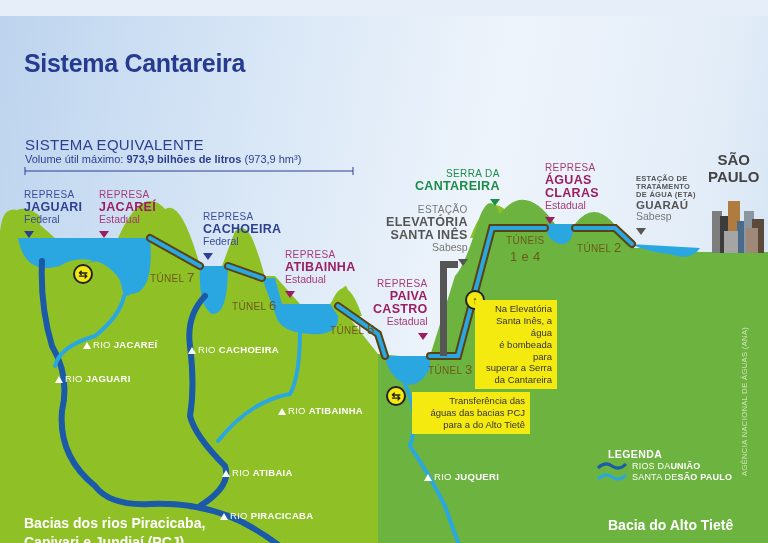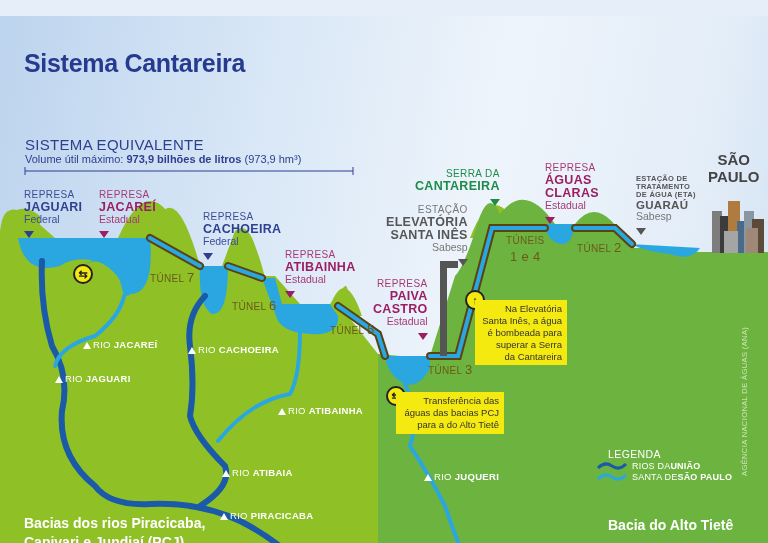--- a/index.html
+++ b/index.html
@@ -25,21 +25,21 @@
   .tri { display: inline-block; width: 0; height: 0; border-left: 5px solid transparent; border-right: 5px solid transparent; border-top: 7px solid currentColor; margin-top: 3px; }
   .tunnel { position: absolute; font-size: 10px; color: #6b5a1a; letter-spacing: 0.3px; white-space: nowrap; }
   .tunnel b { font-size: 13px; font-weight: normal; }
   .note { position: absolute; background: #f5ea10; color: #333; font-size: 9.5px; line-height: 1.25; text-align: right; padding: 3px 5px; }
   .badge { position: absolute; width: 20px; height: 20px; border-radius: 50%; background: #f5ea10; border: 2px solid #222; display: flex; align-items: center; justify-content: center; font-size: 11px; font-weight: bold; color: #222; }
   .rio { position: absolute; font-size: 9.5px; color: #fff; letter-spacing: 0.3px; white-space: nowrap; }
   .rio b { font-weight: bold; }
   .rio .tw { display: inline-block; width: 0; height: 0; border-left: 4px solid transparent; border-right: 4px solid transparent; border-bottom: 7px solid #fff; margin-right: 2px; vertical-align: -1px; }
   .basin { position: absolute; color: #fff; font-weight: bold; font-size: 14px; line-height: 1.35; }
   .legend { position: absolute; left: 596px; top: 432px; color: #fff; }
-  .legend .lh { font-size: 10.5px; font-weight: normal; letter-spacing: 0.4px; margin-left: 12px; }
+  .legend .lh { font-size: 10.5px; font-weight: bold; letter-spacing: 0.4px; margin-left: 12px; }
   .legend .row { display: flex; align-items: center; font-size: 9px; letter-spacing: 0.2px; margin-top: 1px; }
   .legend .row svg { margin-right: 4px; }
   .ana { position: absolute; left: 740px; top: 460px; transform-origin: 0 0; transform: rotate(-90deg); font-size: 7.5px; color: #cde4b5; letter-spacing: 0.4px; white-space: nowrap; }
   .sp { left: 708px; top: 136px; font-size: 15px; font-weight: bold; color: #444; text-align: center; line-height: 1.1; }
 </style>
 </head>
 <body>
 
 <div id="stage">
 
@@ -185,30 +185,30 @@
   <div class="tunnel" style="left:428px;top:346px"><span>TÚNEL</span> <b>3</b></div>
   <div class="tunnel" style="left:506px;top:218px;line-height:1.4">
       <div>TÚNEIS</div>
       <div style="padding-left:4px"><b>1 e 4</b></div>
     </div>
   <div class="tunnel" style="left:577px;top:224px"><span>TÚNEL</span> <b>2</b></div>
 
   <div class="badge" style="left:73px;top:248px">⇆</div>
 
   <div class="badge" style="left:465px;top:274px">↑</div>
-  <div class="note" style="left:475px;top:284px;width:92px">
+  <div class="note" style="left:475px;top:284px;width:82px">
     <div>Na Elevatória</div>
     <div>Santa Inês, a água</div>
     <div>é bombeada para</div>
     <div>superar a Serra</div>
     <div>da Cantareira</div>
   </div>
 
   <div class="badge" style="left:386px;top:370px">⇆</div>
-  <div class="note" style="left:396px;top:376px;width:108px">
+  <div class="note" style="left:412px;top:376px;width:118px">
     <div>Transferência das</div>
     <div>águas das bacias PCJ</div>
     <div>para a do Alto Tietê</div>
   </div>
 
   <div class="rio" style="left:83px;top:323px"><span class="tw"></span><span>RIO</span> <b>JACAREÍ</b></div>
   <div class="rio" style="left:55px;top:357px"><span class="tw"></span><span>RIO</span> <b>JAGUARI</b></div>
   <div class="rio" style="left:188px;top:328px"><span class="tw"></span><span>RIO</span> <b>CACHOEIRA</b></div>
   <div class="rio" style="left:278px;top:389px"><span class="tw"></span><span>RIO</span> <b>ATIBAINHA</b></div>
   <div class="rio" style="left:222px;top:451px"><span class="tw"></span><span>RIO</span> <b>ATIBAIA</b></div>

